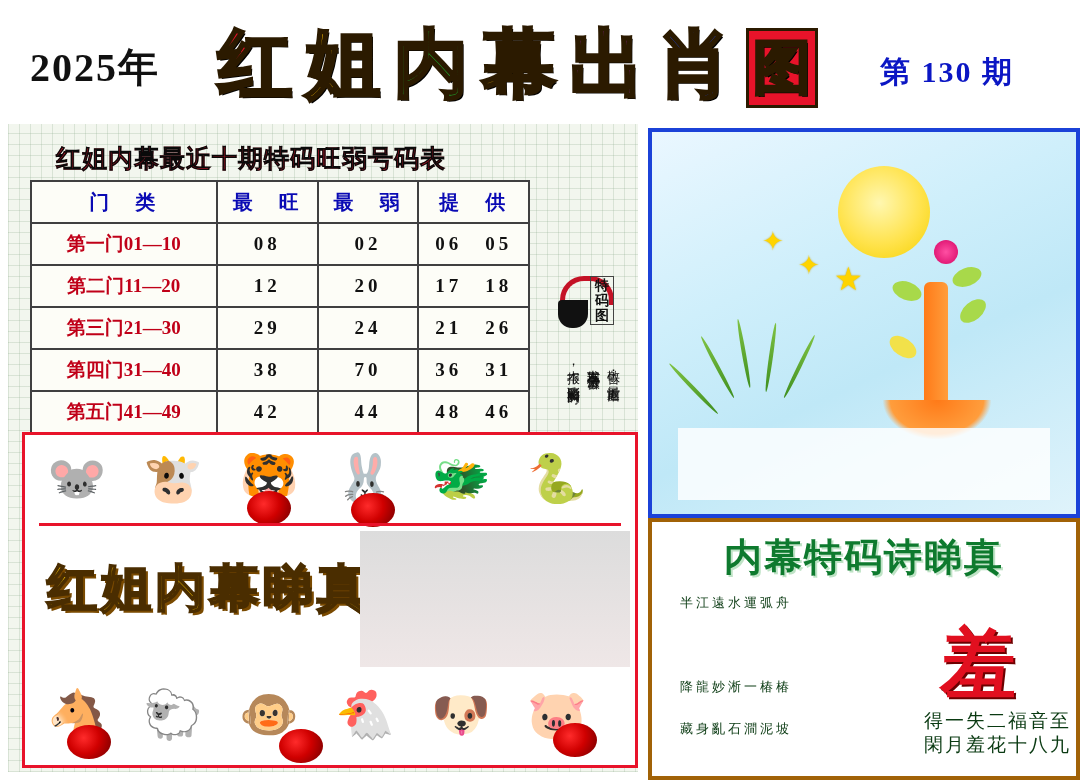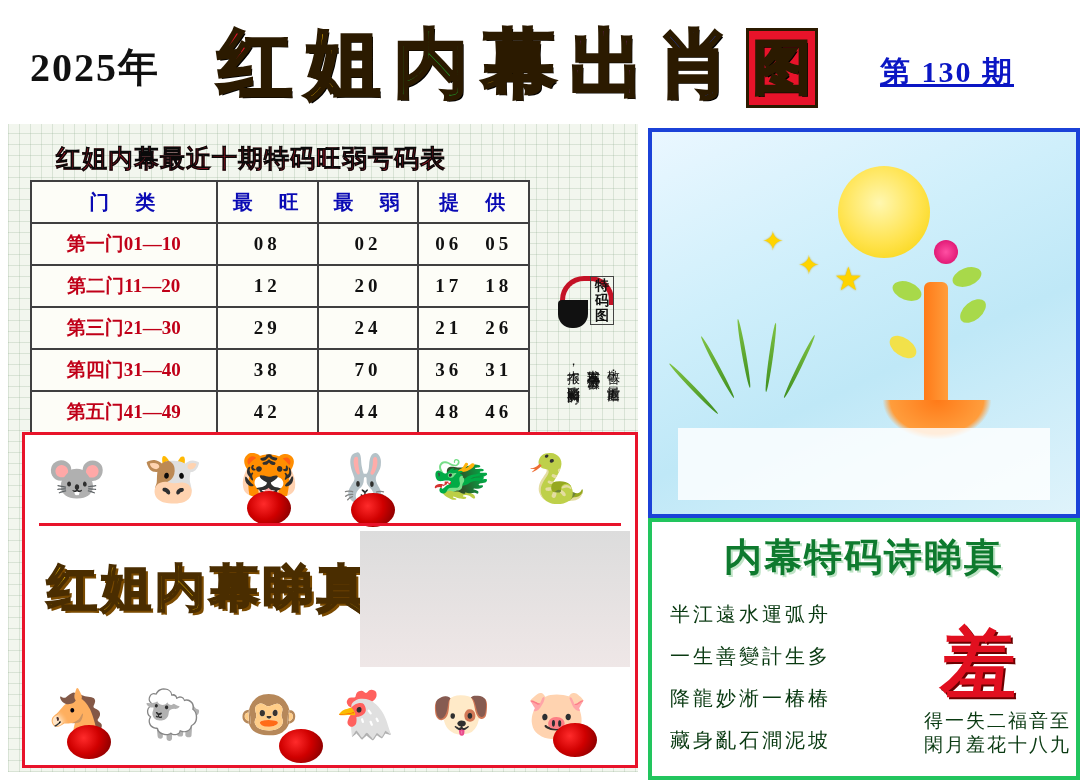--- a/index.html
+++ b/index.html
@@ -29,21 +29,20 @@
     font-family:"Liberation Serif", serif;
     font-weight:bold;font-size:74px;line-height:80px;
     -webkit-text-stroke:3px #2b1a00;
     text-shadow:2px 2px 0 #000;
   }
   #issue{
     position:absolute;left:880px;top:52px;
     font-family:"Liberation Serif", serif;
     font-size:30px;font-weight:bold;color:#0b16c4;
     letter-spacing:2px;
-    text-decoration:underline;
   }
   
   #left-panel{
     position:absolute;left:8px;top:124px;width:630px;height:648px;
     background:
       repeating-linear-gradient(0deg, rgba(140,170,140,.25) 0 1px, transparent 1px 11px),
       repeating-linear-gradient(90deg, rgba(140,170,140,.25) 0 1px, transparent 1px 11px),
       #f2f6ee;
   }
   #table-title{
@@ -190,41 +189,40 @@
     border-radius:50%;
     transform-origin:bottom center;
   }
   #white-band{
     position:absolute;left:26px;top:296px;width:372px;height:72px;
     background:rgba(255,255,255,.82);
   }
   
   #poem-panel{
     position:absolute;left:648px;top:518px;width:424px;height:254px;
-    border:4px solid #22c55e;
+    border:4px solid #a16207;
     background:#ffffff;
     overflow:hidden;
   }
   #poem-title{
     position:absolute;left:14px;top:10px;width:396px;
     text-align:center;
     font-family:"Liberation Serif", serif;
     font-size:38px;font-weight:bold;
     color:#0e7a2e;
     letter-spacing:2px;
     text-shadow:2px 2px 0 #bfe3c6;
     white-space:nowrap;
   }
   .poem-line{
-    position:absolute;left:18px;
-    font-family:"Liberation Serif", serif;
-    font-size:20px;color:#0a3a12;
+    position:absolute;left:28px;
+    font-family:"Liberation Serif", serif;
+    font-size:13px;color:#0a3a12;
     letter-spacing:3px;
     white-space:nowrap;
-    margin-top:7px;
   }
   #big-char{
     position:absolute;left:288px;top:92px;
     font-family:"Liberation Serif", serif;
     font-size:76px;font-weight:bold;color:#e10f1f;
     text-shadow:2px 2px 0 #6d0000;
   }
   .poem-side{
     position:absolute;left:272px;
     font-family:Liberation Sans, sans-serif;
@@ -388,20 +386,19 @@
   <div class="blade" style="left:130px;top:196px;transform:rotate(26deg);"></div>
   <div class="blade" style="left:64px;top:212px;transform:rotate(-44deg);"></div>
 
   <div id="white-band"></div>
 </div>
 
 <div id="poem-panel">
   <div id="poem-title">内幕特码诗睇真</div>
 
   <div class="poem-line" style="top:72px;">半江遠水運弧舟</div>
-  <div class="poem-line" style="top:114px;">一生善變計生多</div>
   <div class="poem-line" style="top:156px;">降龍妙淅一椿椿</div>
   <div class="poem-line" style="top:198px;">藏身亂石澗泥坡</div>
 
   <div id="big-char">羞</div>
   <div class="poem-side" style="top:186px;">得一失二福音至</div>
   <div class="poem-side" style="top:210px;">閑月羞花十八九</div>
 </div>
 
 </body></html>

